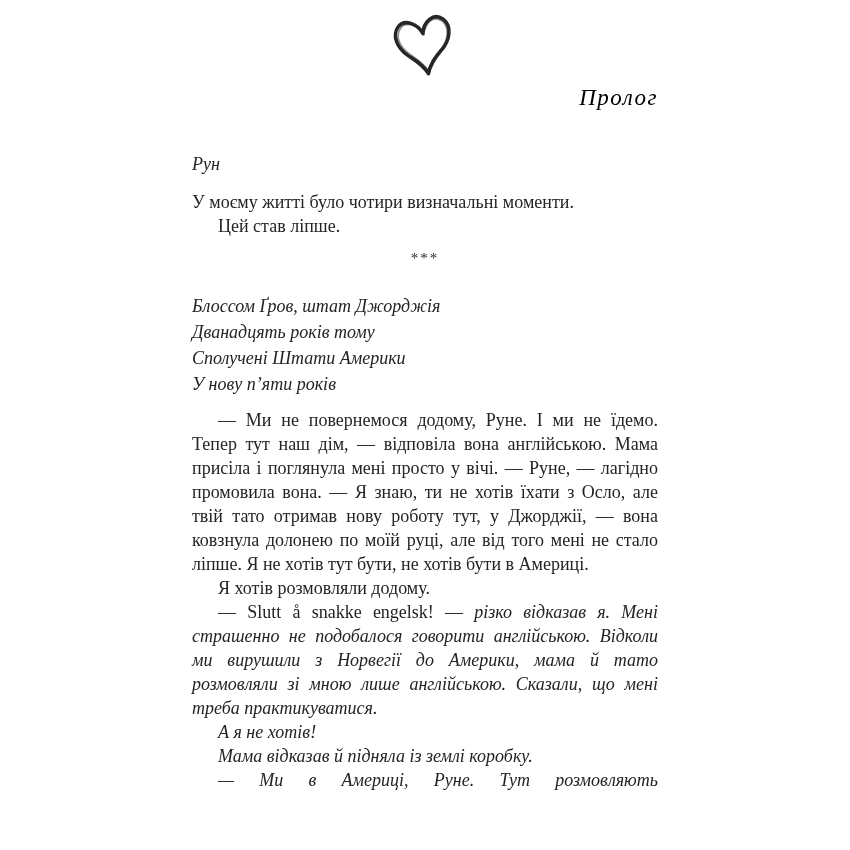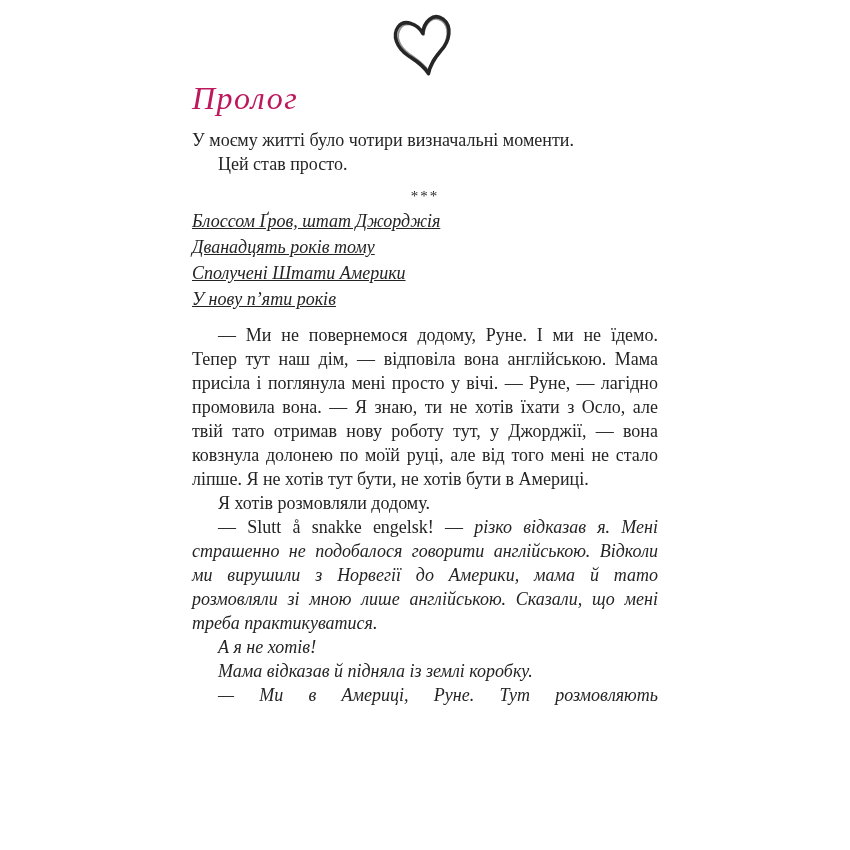--- a/index.html
+++ b/index.html
@@ -18,27 +18,27 @@
     font-family: "Liberation Serif", "DejaVu Serif", serif;
     color: #242424;
     font-size: 18px;
   }
   .heart-wrap {
     padding-top: 10px;
     height: 78px;
     text-align: center;
   }
   .chapter-title {
-    text-align: left;
+    text-align: right;
     font-style: italic;
-    font-size: 32px;
+    font-size: 23px;
     line-height: 32px;
     margin-top: -6px;
     letter-spacing: 1.5px;
-    color: #be185d;
+    color: #000000;
   }
   .narrator {
     font-style: italic;
     margin-top: 38px;
     line-height: 24px;
   }
   .intro-block { margin-top: 14px; }
   .para {
     line-height: 24px;
     text-align: justify;
@@ -48,47 +48,47 @@
   .para.justify-last { text-align-last: justify; }
   .separator {
     text-align: center;
     margin-top: 12px;
     font-size: 15px;
     letter-spacing: 2px;
     line-height: 16px;
     color: #2a2a2a;
   }
   .scene-block {
-    margin-top: 4px;
+    margin-top: 27px;
     font-style: italic;
-    text-decoration: underline;
   }
   .scene-line { line-height: 26px; }
   .body-block { margin-top: 11px; }
 </style>
 </head>
 <body>
 
 <div class="page">
 
   <div class="heart-wrap">
     <svg width="80" height="78" viewBox="0 0 100 100">
       <g fill="none" stroke="#262626" stroke-linecap="round" stroke-linejoin="round" transform="rotate(-8 50 50)">
         <path stroke-width="4.5" d="M50 30 C 45 16, 29 8, 20 17 C 10 27, 15 44, 27 55 C 36 63, 45 70, 50 82 C 54 70, 61 63, 70 55 C 83 44, 89 26, 78 15 C 67 5, 53 15, 50 30"></path>
         <path stroke-width="2.2" opacity="0.5" d="M51 32 C 47 19, 31 11, 23 19 C 14 28, 18 43, 29 53 C 37 61, 46 68, 51 79 C 55 68, 61 62, 69 54 C 81 44, 86 27, 76 17 C 66 8, 54 18, 51 32"></path>
       </g>
     </svg>
   </div>
 
   <div class="chapter-title">Пролог</div>
 
+  <div class="narrator">Рун</div>
 
   <div class="intro-block" id="intro-block">
       <div class="para"><span class="seg-roman">У моєму житті було чотири визначальні моменти.</span></div>
-      <div class="para indent"><span class="seg-roman">Цей став просто.</span></div>
+      <div class="para indent"><span class="seg-roman">Цей став ліпше.</span></div>
     </div>
 
   <div class="separator">***</div>
 
   <div class="scene-block" id="scene-block">
       <div class="scene-line">Блоссом Ґров, штат Джорджія</div>
       <div class="scene-line">Дванадцять років тому</div>
       <div class="scene-line">Сполучені Штати Америки</div>
       <div class="scene-line">У нову п’яти років</div>
     </div>

